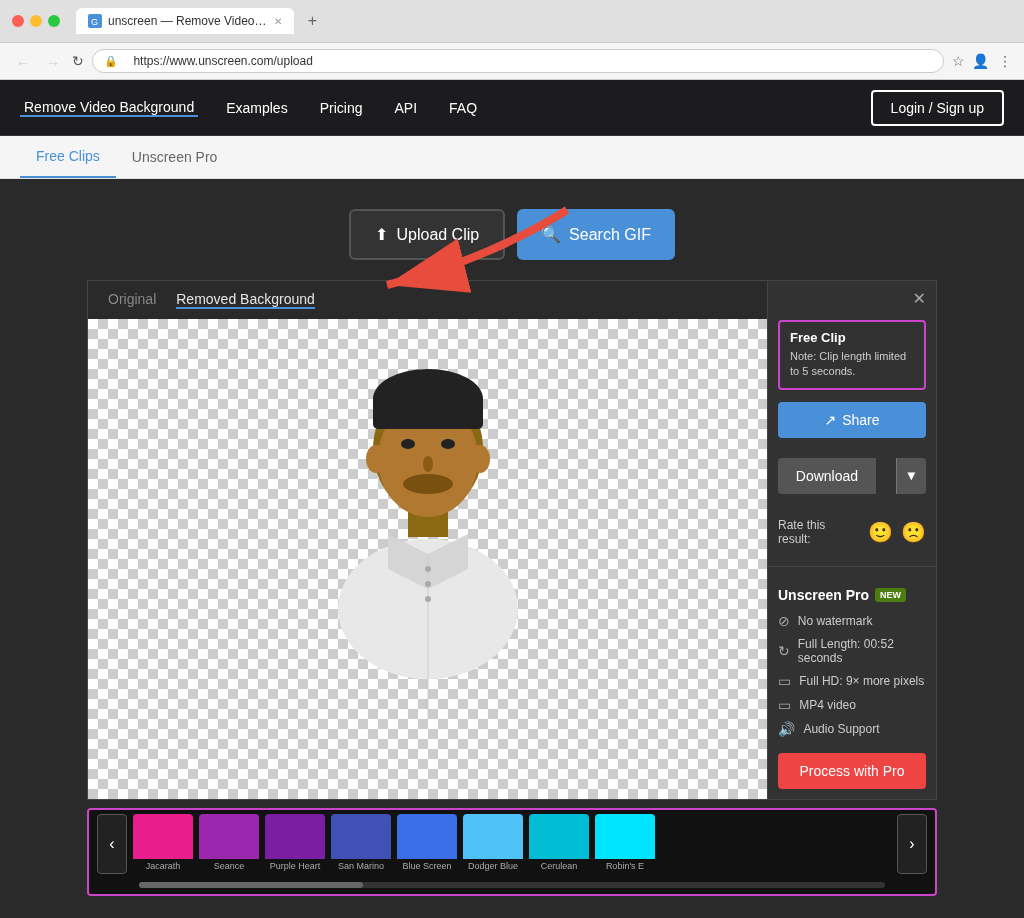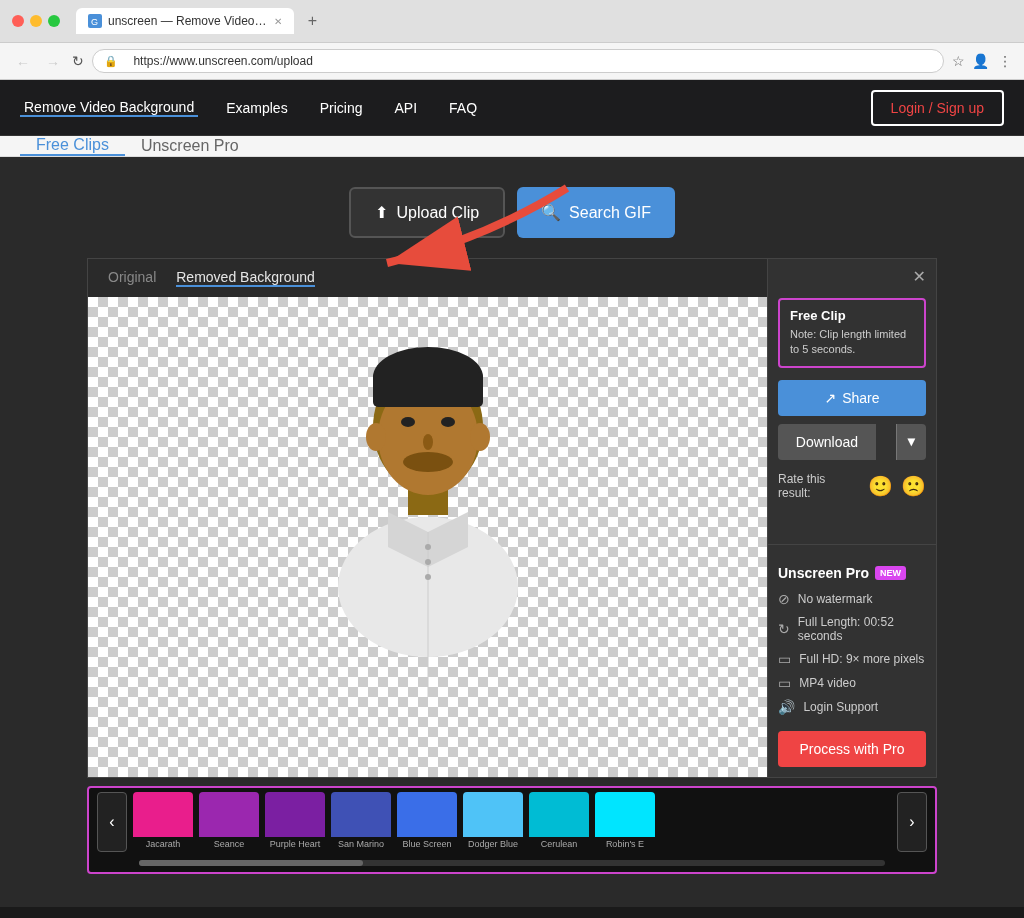--- a/index.html
+++ b/index.html
@@ -29,25 +29,25 @@
 
     
     .navbar { background: #1c1c1e; display: flex; align-items: center; padding: 0 20px; height: 56px; border-bottom: 1px solid #333; }
     .logo { display: flex; align-items: center; gap: 8px; margin-right: 30px; }
     .logo-icon { width: 28px; height: 28px; background: #e74c3c; border-radius: 4px; display: flex; align-items: center; justify-content: center; }
     .logo-icon-inner { width: 0; height: 0; border-top: 7px solid transparent; border-bottom: 7px solid transparent; border-left: 12px solid white; margin-left: 2px; }
     .logo-text { color: white; font-size: 22px; font-weight: 300; letter-spacing: 1px; }
     .nav-links { display: flex; align-items: center; gap: 24px; flex: 1; }
     .nav-link { color: #fff; font-size: 14px; text-decoration: none; cursor: pointer; font-weight: 500; padding: 0 4px; }
     .nav-link-active { border-bottom: 2px solid #4a90d9; }
-    .login-btn { background: none; border: 2px solid #fff; color: #ef4444; padding: 8px 18px; border-radius: 4px; font-size: 14px; cursor: pointer; font-weight: 500; margin-left: auto; }
+    .login-btn { background: none; border: 2px solid #fff; color: #ffffff; padding: 8px 18px; border-radius: 4px; font-size: 14px; cursor: pointer; font-weight: 500; margin-left: auto; }
 
     
     .sub-tabs { background: #f5f5f5; display: flex; align-items: center; padding: 0 20px; border-bottom: 1px solid #ddd; }
-    .sub-tab { padding: 0 16px; font-size: 16px; cursor: pointer; color: #666; text-decoration: none; }
+    .sub-tab { padding: 12px 16px; font-size: 14px; cursor: pointer; color: #666; text-decoration: none; }
     .sub-tab-active { color: #4a90d9; border-bottom: 2px solid #4a90d9; font-weight: 500; }
 
     
     .main-content { background: #2a2a2a; min-height: 750px; padding: 30px 20px 20px; display: flex; flex-direction: column; align-items: center; }
 
     
     .action-buttons { display: flex; gap: 12px; margin-bottom: 20px; }
     .upload-btn { background: #333; border: 2px solid #555; color: #fff; padding: 14px 24px; border-radius: 6px; font-size: 16px; cursor: pointer; display: flex; align-items: center; gap: 8px; font-weight: 500; }
     .search-gif-btn { background: #4a90d9; border: none; color: #fff; padding: 14px 24px; border-radius: 6px; font-size: 16px; cursor: pointer; display: flex; align-items: center; gap: 8px; font-weight: 500; }
 
@@ -64,34 +64,34 @@
     .side-panel { width: 170px; background: #323232; border: 1px solid #444; display: flex; flex-direction: column; padding: 0; }
     .side-panel-close { text-align: right; padding: 8px 10px; }
     .close-x { color: #aaa; font-size: 16px; cursor: pointer; background: none; border: none; }
 
     .free-clip-box { margin: 4px 10px; background: transparent; border: 2px solid #cc44cc; border-radius: 4px; padding: 8px 10px; }
     .free-clip-title { color: #fff; font-size: 13px; font-weight: 600; margin-bottom: 4px; }
     .free-clip-note { color: #ccc; font-size: 11px; line-height: 1.4; }
 
     .share-btn { margin: 8px 10px; background: #4a90d9; border: none; color: #fff; padding: 10px; border-radius: 4px; font-size: 14px; cursor: pointer; width: calc(100% - 20px); display: flex; align-items: center; justify-content: center; gap: 6px; font-weight: 500; }
 
-    .download-row { margin: 0 10px; display: flex; gap: 20px; }
+    .download-row { margin: 12px 10px; display: flex; gap: 20px; }
     .download-main-btn { flex: 1; background: #555; border: none; color: #fff; padding: 10px; border-radius: 4px 0 0 4px; font-size: 14px; cursor: pointer; font-weight: 500; }
     .download-arrow-btn { background: #555; border: none; color: #fff; padding: 10px 8px; border-radius: 0 4px 4px 0; cursor: pointer; border-left: 1px solid #777; }
 
     .rate-section { margin: 12px 10px 8px; display: flex; align-items: center; gap: 8px; }
     .rate-label { color: #ccc; font-size: 12px; }
     .rate-emoji { font-size: 20px; cursor: pointer; }
 
     .panel-divider { border: none; border-top: 1px solid #444; margin: 10px 0; }
 
     .pro-section { padding: 10px; }
     .pro-header { display: flex; align-items: center; gap: 6px; margin-bottom: 10px; }
     .pro-title { color: #fff; font-size: 14px; font-weight: 600; }
-    .new-badge { background: #d946ef; color: #fff; font-size: 9px; padding: 2px 5px; border-radius: 3px; font-weight: 700; }
+    .new-badge { background: #4d7c0f; color: #fff; font-size: 9px; padding: 2px 5px; border-radius: 3px; font-weight: 700; }
 
     .pro-feature { display: flex; align-items: center; gap: 8px; margin-bottom: 8px; color: #ccc; font-size: 12px; }
     .pro-feature-icon { color: #aaa; font-size: 14px; }
 
     .process-pro-btn { width: 100%; background: #ef4444; border: none; color: #fff; padding: 10px; border-radius: 4px; font-size: 14px; cursor: pointer; font-weight: 500; margin-top: 8px; }
 
     
     .change-bg-bar { width: 100%; max-width: 850px; background: #111; border: 2px solid #cc44cc; border-radius: 4px; margin-top: 8px; }
     .change-bg-header { display: flex; align-items: center; gap: 16px; padding: 8px 14px; }
     .change-bg-label { color: #ccc; font-size: 13px; font-weight: 500; }
@@ -272,21 +272,21 @@
         <div class="pro-feature">
           <span class="pro-feature-icon">▭</span>
           <span>Full HD: 9× more pixels</span>
         </div>
         <div class="pro-feature">
           <span class="pro-feature-icon">▭</span>
           <span>MP4 video</span>
         </div>
         <div class="pro-feature">
           <span class="pro-feature-icon">🔊</span>
-          <span>Login Support</span>
+          <span>Audio Support</span>
         </div>
         <button class="process-pro-btn">Process with Pro</button>
       </div>
     </div>
   </div>
 
   <div class="change-bg-bar">
     <div class="color-swatches-container">
       <button class="swatch-prev-btn">‹</button>
       <div class="swatches-row" id="swatches-row">

